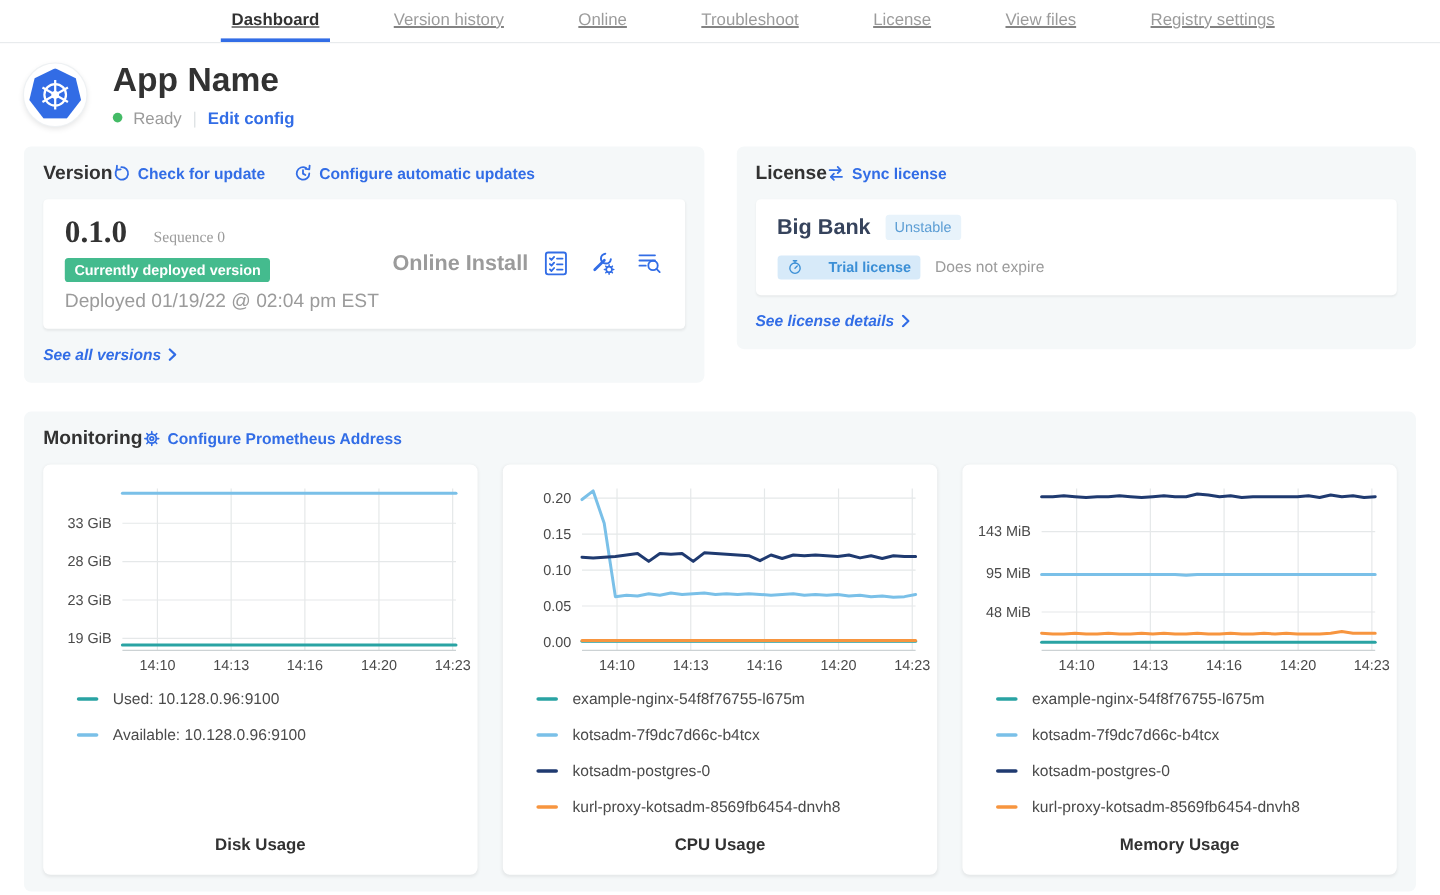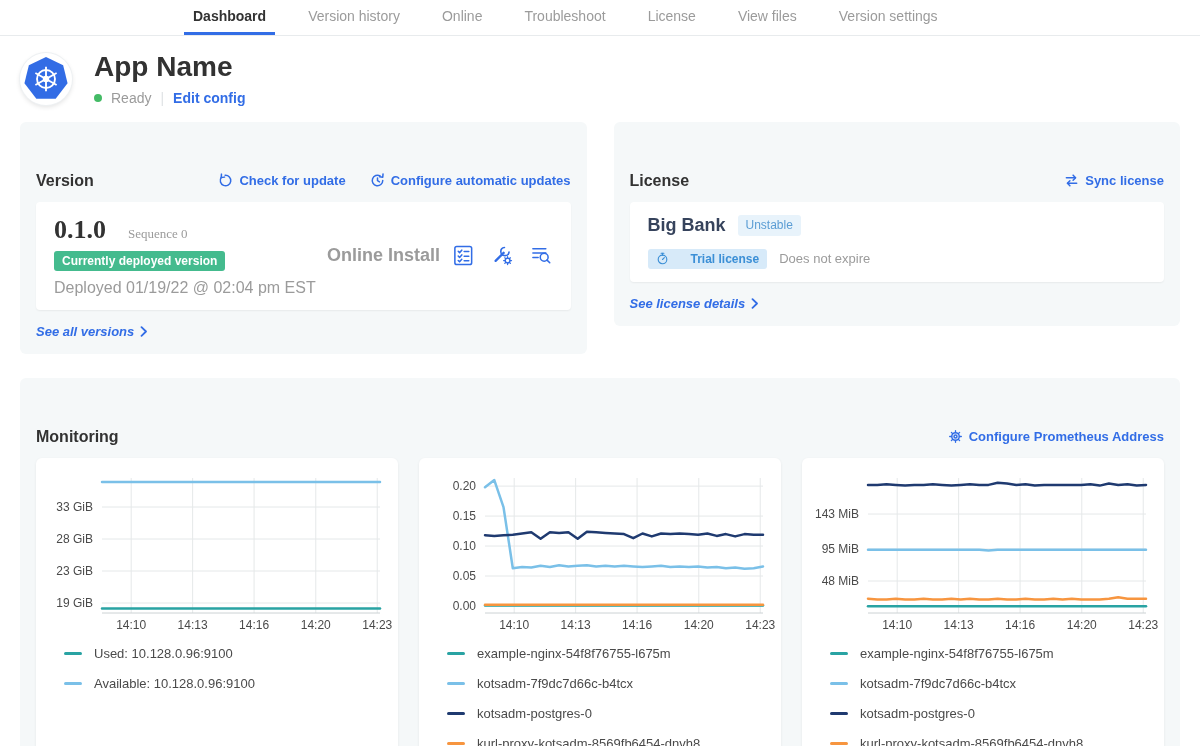--- a/index.html
+++ b/index.html
@@ -3,21 +3,21 @@
 <meta charset="utf-8">
 <style>
   * { box-sizing: border-box; }
   html,body { margin:0; padding:0; }
   body {
     width:1200px; height:746px; background:#ffffff;
     font-family:"Liberation Sans", sans-serif; color:#323232; overflow:hidden;
   }
   
   .topnav { height:36px; border-bottom:1px solid #e8ebed; display:flex; align-items:stretch;
-            padding-left:184px; gap:24px; background:#fff; }
+            padding-left:184px; gap:44px; background:#fff;text-decoration:underline; }
   .tab { display:flex; align-items:center; font-size:14px; color:#9b9b9b; padding:0 9px;
          border-bottom:3px solid transparent; cursor:pointer; }
   .tab.active { color:#323232; font-weight:bold; border-bottom-color:#326de6; }
   
   .content { padding:0 20px; }
   .app-header { display:flex; align-items:center; gap:22px; margin:16px 0 16px; }
   .k8s-badge { width:52px; height:52px; border-radius:50%; background:#fff;
                box-shadow:0 0 0 1px #eef1f3, 0 2px 5px rgba(0,0,0,.12);
                display:flex; align-items:center; justify-content:center; }
   .k8s-hept { width:44px; height:44px; background:#326ce5;
@@ -27,21 +27,21 @@
   .app-status-row { display:flex; align-items:center; gap:9px; margin-top:7px; font-size:14px; }
   .status-dot { width:8px; height:8px; border-radius:50%; background:#44bb66; }
   .status-text { color:#9b9b9b; }
   .vdiv { color:#dfe3e5; font-size:14px; }
   .link { color:#326de6; font-weight:bold; font-size:13px; cursor:pointer;
           display:inline-flex; align-items:center; gap:6px; }
   .link-md { font-size:14px; }
   
   .cards-row { display:flex; gap:27px; align-items:flex-start; margin-bottom:24px; }
   .panel { background:#f5f8f9; border-radius:6px; padding:14px 16px; flex:1; }
-  .panel-head { display:flex; justify-content:space-between; align-items:center; margin-bottom:12px;margin-top:36px; }
+  .panel-head { display:flex; justify-content:flex-start; align-items:center; margin-bottom:12px; }
   .panel-title { font-size:16px; font-weight:bold; }
   .head-links { display:flex; gap:24px; }
   .inner-card { background:#ffffff; border-radius:4px; box-shadow:0 1px 2px rgba(0,0,0,.06); padding:13px 18px; }
   
   .version-grid { display:flex; align-items:center; }
   .v-left { flex:0 0 auto; }
   .v-mid { flex:1; text-align:center; }
   .v-right { flex:0 0 auto; display:flex; gap:16px; align-items:center; }
   .version-line { display:flex; align-items:baseline; gap:22px;font-family:Liberation Serif, serif; }
   .version-number { font-size:26px; font-weight:bold; }
@@ -75,21 +75,21 @@
 </head>
 <body>
 
 <nav class="topnav">
     <div class="tab active">Dashboard</div>
     <div class="tab">Version history</div>
     <div class="tab">Online</div>
     <div class="tab">Troubleshoot</div>
     <div class="tab">License</div>
     <div class="tab">View files</div>
-    <div class="tab">Version settings</div>
+    <div class="tab">Registry settings</div>
   </nav>
 
 <div class="content">
 
   <div class="app-header">
     <div class="k8s-badge">
       <div class="k8s-hept">
         <svg width="30" height="30" viewBox="0 0 24 24">
           <g stroke="#ffffff" stroke-width="1.5" fill="none">
             <circle cx="12" cy="12" r="7.2"></circle>

